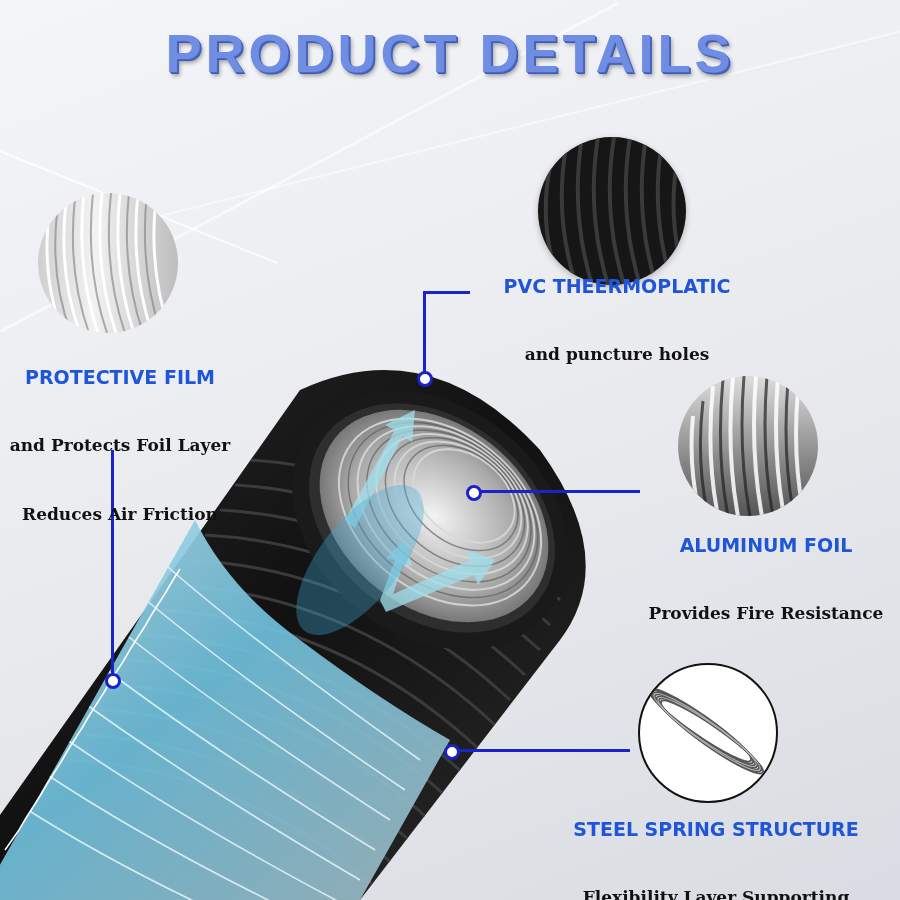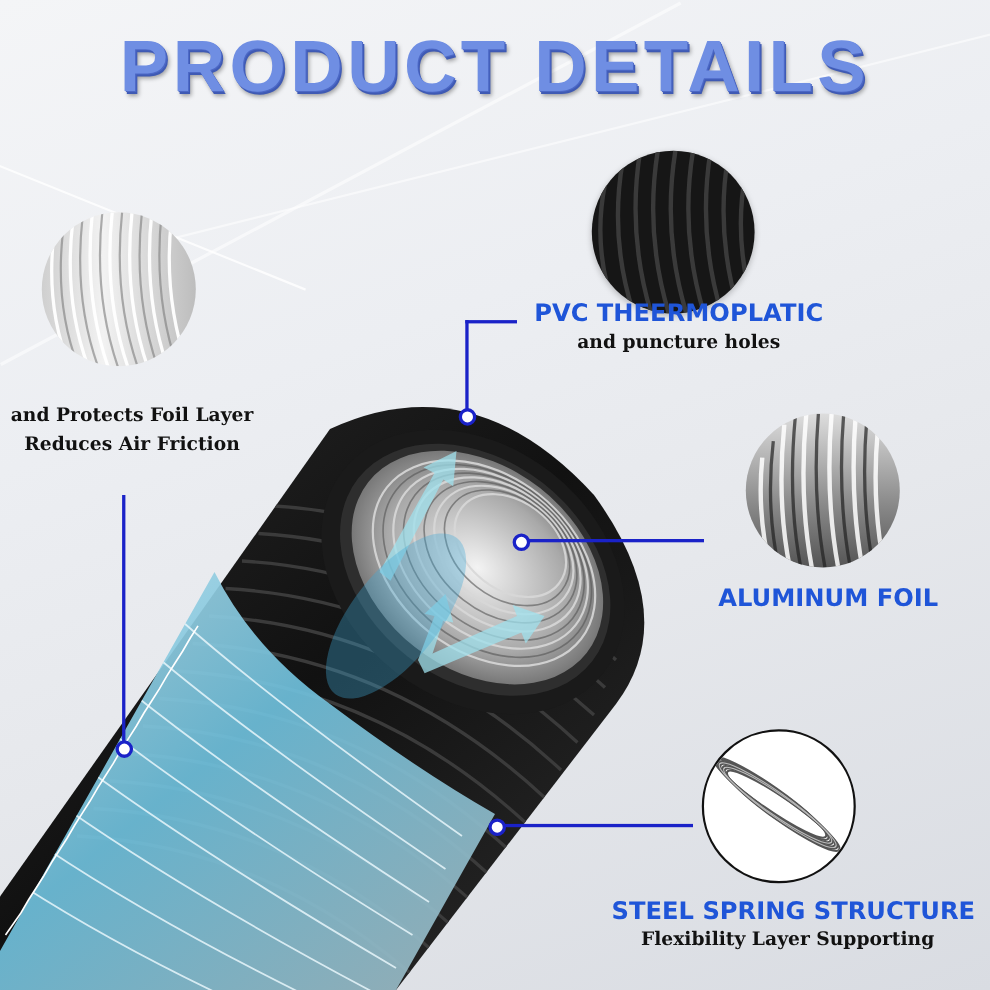--- a/index.html
+++ b/index.html
@@ -1,26 +1,26 @@
 <!DOCTYPE html>
 <html><head>
 <meta charset="utf-8">
 <style>
   html,body{margin:0;padding:0;}
   body{width:900px;height:900px;overflow:hidden;position:relative;
     background:linear-gradient(160deg,#f4f5f7 0%,#eceef2 35%,#e6e8ec 60%,#d9dce2 100%);
     font-family:"Liberation Sans",sans-serif;}
   .streak{position:absolute;background:rgba(255,255,255,0.55);transform-origin:left top;}
   .title{position:absolute;left:0;top:22px;width:900px;text-align:center;
-    font-family:"Liberation Sans",sans-serif;font-weight:700;font-size:66px;letter-spacing:4px;
+    font-family:"Liberation Sans",sans-serif;font-weight:700;font-size:54px;letter-spacing:4px;
     color:#6f8ee3;
     text-shadow:1px 1px 0 #4c68c6,2px 2px 0 #3f5ab4,3px 4px 4px rgba(0,0,0,0.35);}
   .callout{position:absolute;text-align:center;}
-  .callout .head{font-family:"DejaVu Sans",sans-serif;font-weight:700;color:#1f55d8;font-size:22px;line-height:24px;white-space:nowrap;}
-  .callout .desc{font-family:"DejaVu Serif",serif;font-weight:700;color:#111;font-size:17px;line-height:26px;white-space:nowrap;}
+  .callout .head{font-family:"DejaVu Sans",sans-serif;font-weight:700;color:#1f55d8;font-size:19px;line-height:24px;white-space:nowrap;}
+  .callout .desc{font-family:"DejaVu Serif",serif;font-weight:700;color:#111;font-size:17px;line-height:26px;white-space:nowrap;margin-top:43px;}
   .circle{position:absolute;border-radius:50%;overflow:hidden;}
   .line{position:absolute;background:#1a22c8;}
   .dot{position:absolute;width:10px;height:10px;border-radius:50%;background:#fff;border:3px solid #1a22c8;box-sizing:content-box;}
   svg{display:block;}
 </style>
 </head>
 <body>
 
 <div class="streak" style="left:0;top:330px;width:700px;height:3px;transform:rotate(-28deg);"></div>
 <div class="streak" style="left:100px;top:230px;width:900px;height:2px;transform:rotate(-14deg);"></div>
@@ -193,29 +193,31 @@
 <div class="line" style="left:423px;top:291px;width:3px;height:84px;"></div>
 <div class="dot" style="left:417px;top:371px;"></div>
 
 <div class="line" style="left:478px;top:490px;width:162px;height:3px;"></div>
 <div class="dot" style="left:466px;top:485px;"></div>
 
 <div class="line" style="left:458px;top:749px;width:172px;height:3px;"></div>
 <div class="dot" style="left:444px;top:744px;"></div>
 
 <div class="callout" style="left:0;top:365px;width:240px;">
+  <div class="head">PROTECTIVE FILM</div>
   <div class="desc">and Protects Foil Layer</div>
   <div class="desc">Reduces Air Friction</div>
 </div>
 
 <div class="callout" style="left:472px;top:274px;width:290px;">
   <div class="head">PVC THEERMOPLATIC</div>
   <div class="desc">and puncture holes</div>
 </div>
 
-<div class="callout" style="left:618px;top:533px;width:270px;">
+<div class="callout" style="left:631px;top:533px;width:270px;">
   <div class="head">ALUMINUM FOIL</div>
+  <div class="desc">Provides Fire Resistance</div>
 </div>
 
 <div class="callout" style="left:556px;top:817px;width:320px;">
   <div class="head">STEEL SPRING STRUCTURE</div>
   <div class="desc">Flexibility Layer Supporting</div>
 </div>
 
 </body></html>

